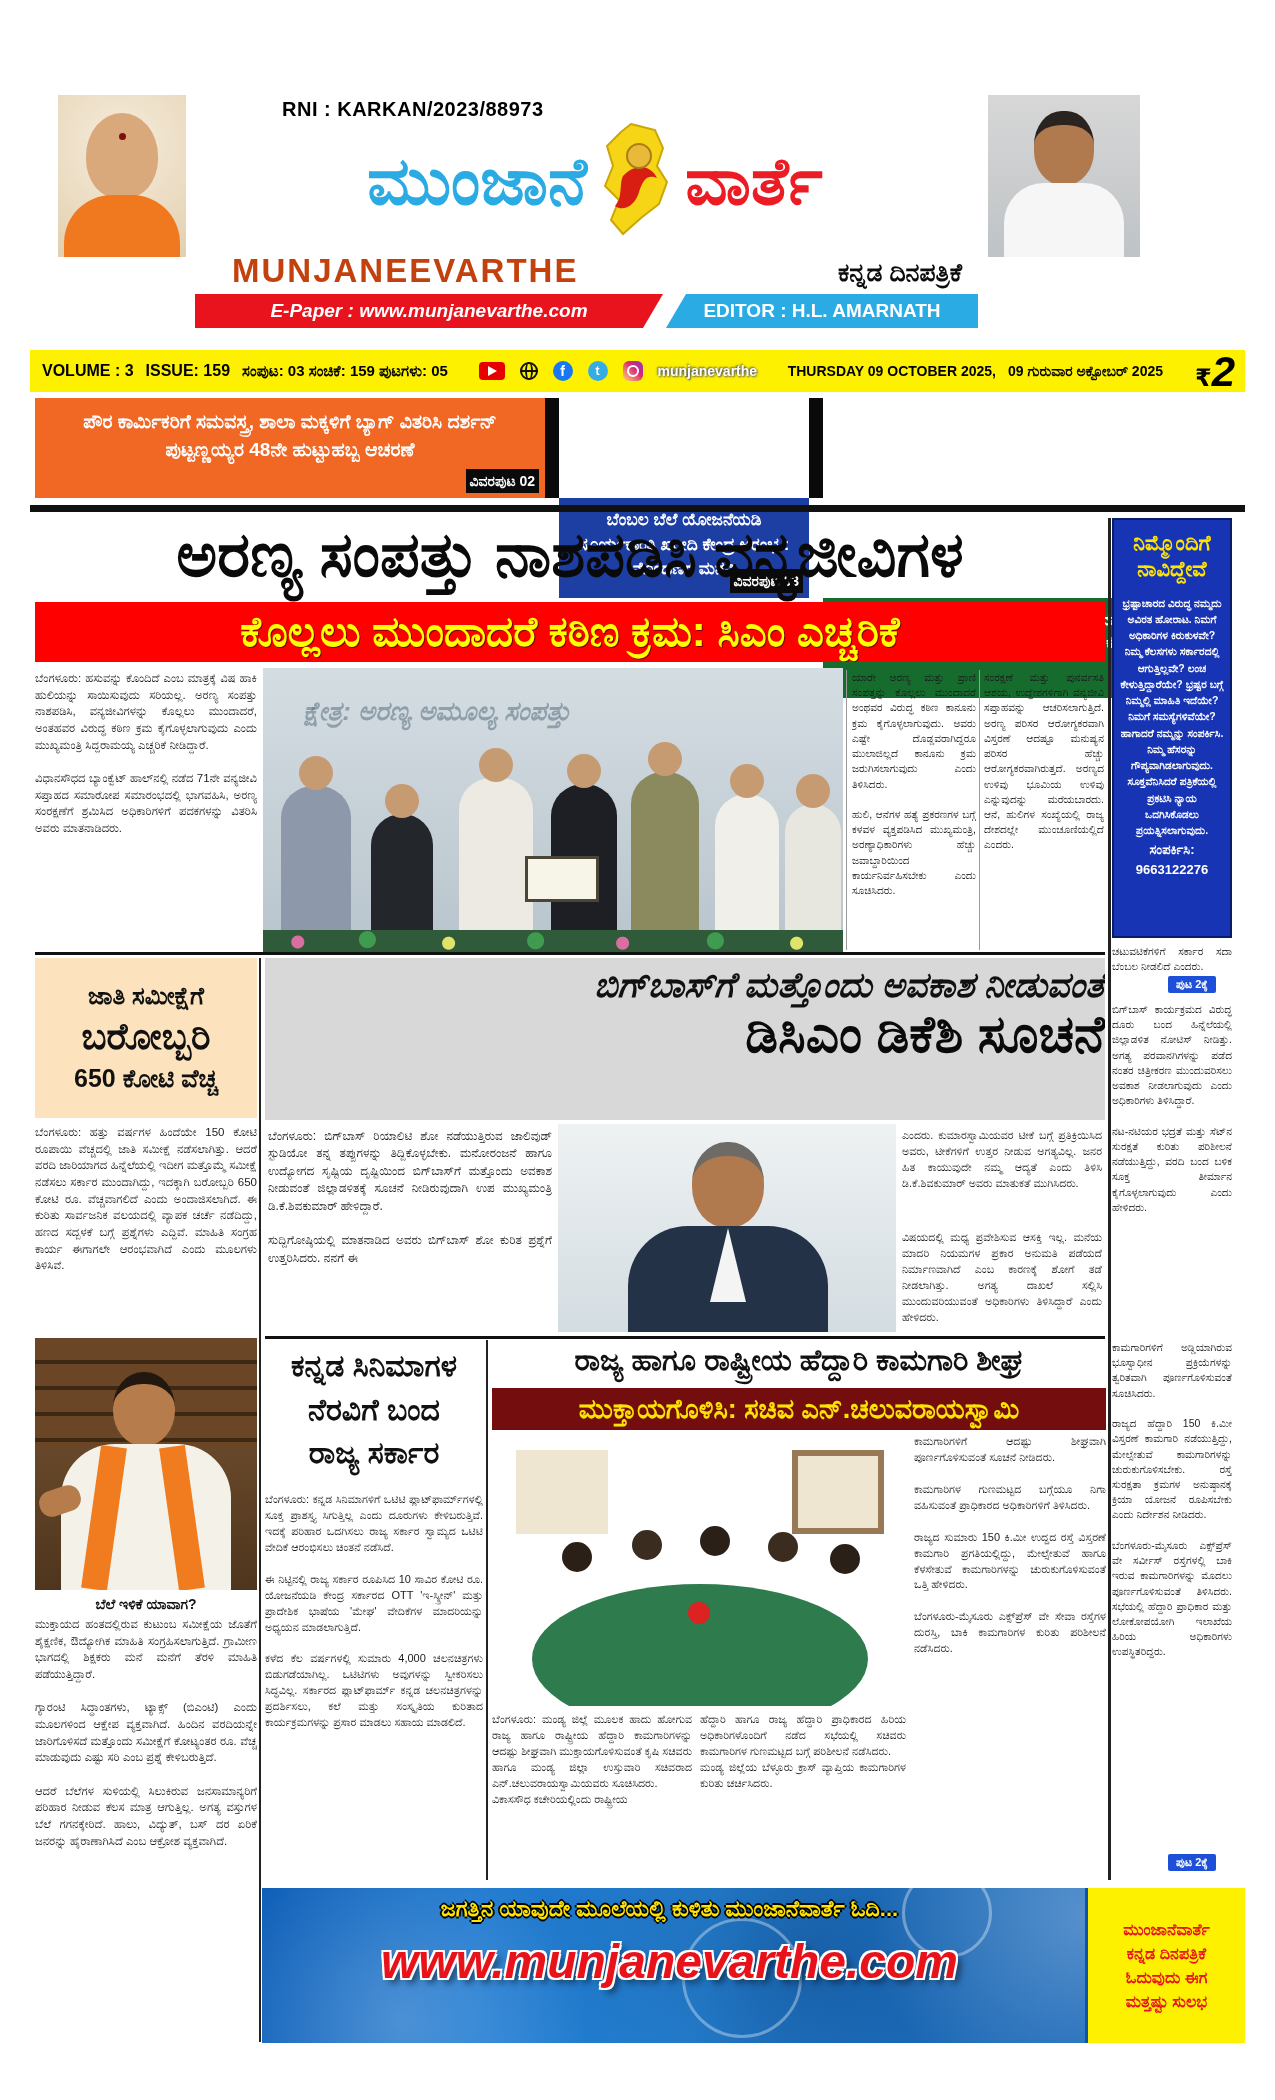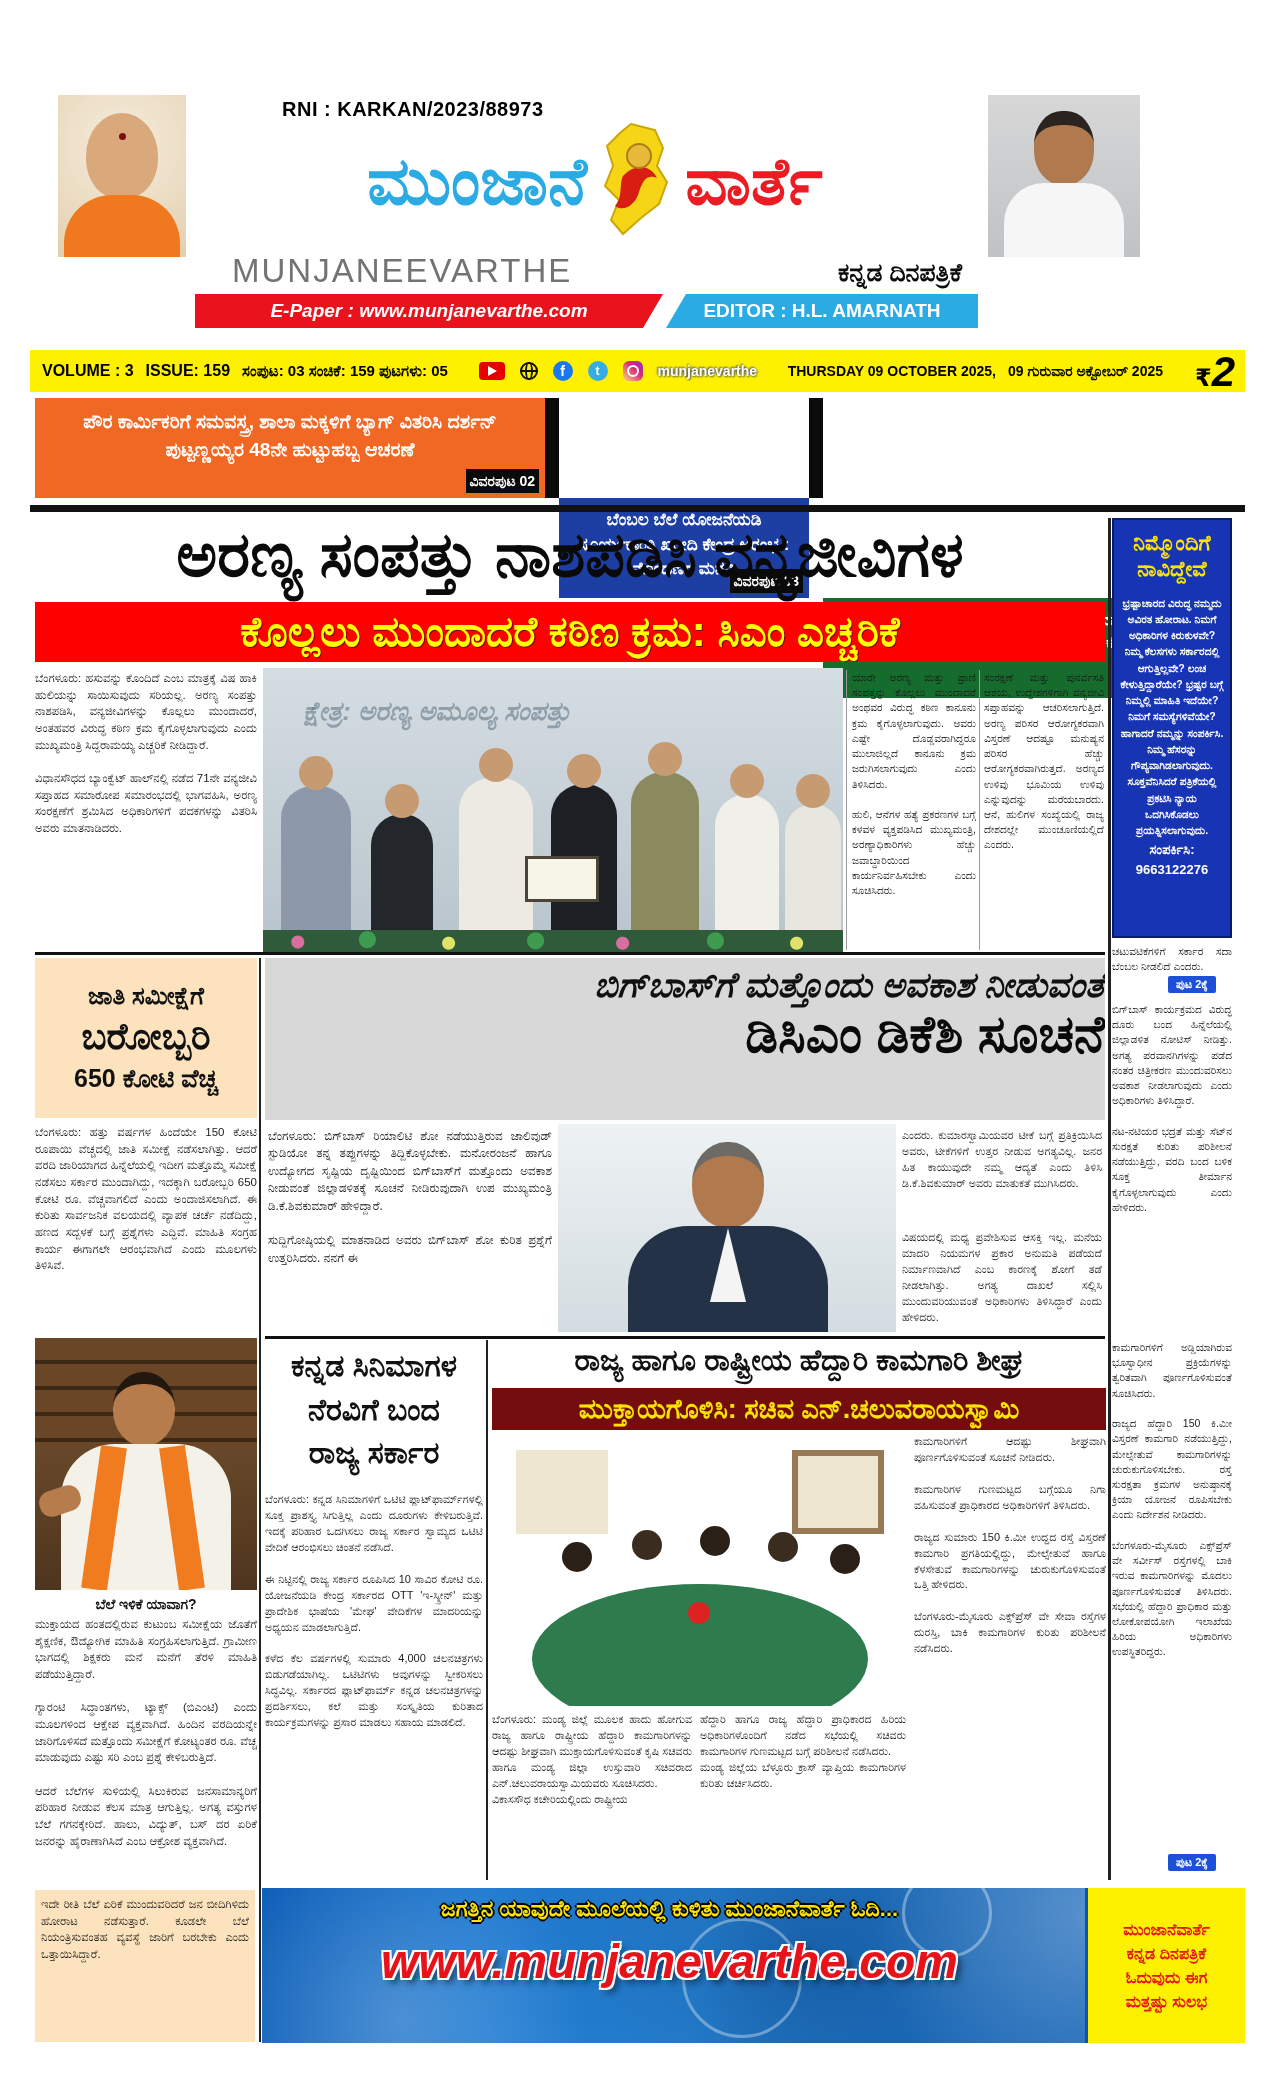--- a/index.html
+++ b/index.html
@@ -22,21 +22,21 @@
   .badge{display:inline-block;background:var(--badge_blue);color:#fff;font-size:11px;font-weight:bold;
     padding:2px 8px;border-radius:2px}
   .vline{position:absolute;background:#222}
   .hline{position:absolute;background:#111}
   .colline{position:absolute;background:#9a9a9a;width:1px}
   
   .rni{font-size:20px;font-weight:bold;color:#000;letter-spacing:.5px}
   .masthead{display:flex;align-items:center;justify-content:center;gap:6px}
   .mh-left{font-size:66px;font-weight:800;color:var(--masthead_blue);line-height:1}
   .mh-right{font-size:66px;font-weight:800;color:var(--masthead_red);line-height:1}
-  .mh-en{font-size:33px;font-weight:400;letter-spacing:2px;color:#737373}
+  .mh-en{font-size:33px;font-weight:700;letter-spacing:2px;color:#c2410c}
   .mh-tag{font-size:25px;font-weight:800;color:#0c0c0c}
   .epaper{background:var(--epaper_red);color:#fff;font-weight:bold;font-style:italic;font-size:19px;
     display:flex;align-items:center;justify-content:center;clip-path:polygon(0 0,100% 0,calc(100% - 20px) 100%,0 100%)}
   .editorbar{background:var(--editor_blue);color:#fff;font-weight:bold;font-size:19px;
     display:flex;align-items:center;justify-content:center;clip-path:polygon(20px 0,100% 0,100% 100%,0 100%)}
   
   .infobar{background:var(--infobar_yellow);display:flex;align-items:center;gap:12px;padding:0 12px;font-weight:bold}
   .ic{display:inline-flex;align-items:center;justify-content:center;margin-right:3px;vertical-align:middle}
   .yt{width:26px;height:18px;background:#e60000;border-radius:4px;position:relative}
   .yt::before{content:"";position:absolute;left:9px;top:4px;border-left:9px solid #fff;border-top:5px solid transparent;border-bottom:5px solid transparent}
@@ -236,21 +236,20 @@
     <div class="abs" style="left:134px;top:108px;width:26px;height:144px;background:#f07c1f;transform:rotate(-8deg)"></div>
     <div class="abs" style="left:4px;top:150px;width:42px;height:26px;border-radius:12px;background:#b67c4c;transform:rotate(-18deg)"></div>
   </div>
 
   <div class="abs kicker" style="left:35px;top:1596px;width:222px;font-size:14px">ಬೆಲೆ ಇಳಿಕೆ ಯಾವಾಗ?</div>
   <div class="abs bodytxt" style="left:35px;top:1616px;width:222px;height:268px">ಮುಕ್ತಾಯದ ಹಂತದಲ್ಲಿರುವ ಕುಟುಂಬ ಸಮೀಕ್ಷೆಯ ಜೊತೆಗೆ ಶೈಕ್ಷಣಿಕ, ಔದ್ಯೋಗಿಕ ಮಾಹಿತಿ ಸಂಗ್ರಹಿಸಲಾಗುತ್ತಿದೆ. ಗ್ರಾಮೀಣ ಭಾಗದಲ್ಲಿ ಶಿಕ್ಷಕರು ಮನೆ ಮನೆಗೆ ತೆರಳಿ ಮಾಹಿತಿ ಪಡೆಯುತ್ತಿದ್ದಾರೆ.
 
 ಗ್ಯಾರಂಟಿ ಸಿದ್ಧಾಂತಗಳು, ಟ್ಯಾಕ್ಸ್ (ಬಿಎಂಟಿ) ಎಂದು ಮೂಲಗಳಿಂದ ಆಕ್ಷೇಪ ವ್ಯಕ್ತವಾಗಿದೆ. ಹಿಂದಿನ ವರದಿಯನ್ನೇ ಜಾರಿಗೊಳಿಸದೆ ಮತ್ತೊಂದು ಸಮೀಕ್ಷೆಗೆ ಕೋಟ್ಯಂತರ ರೂ. ವೆಚ್ಚ ಮಾಡುವುದು ಎಷ್ಟು ಸರಿ ಎಂಬ ಪ್ರಶ್ನೆ ಕೇಳಿಬರುತ್ತಿದೆ.
 
 ಆದರೆ ಬೆಲೆಗಳ ಸುಳಿಯಲ್ಲಿ ಸಿಲುಕಿರುವ ಜನಸಾಮಾನ್ಯರಿಗೆ ಪರಿಹಾರ ನೀಡುವ ಕೆಲಸ ಮಾತ್ರ ಆಗುತ್ತಿಲ್ಲ. ಅಗತ್ಯ ವಸ್ತುಗಳ ಬೆಲೆ ಗಗನಕ್ಕೇರಿದೆ. ಹಾಲು, ವಿದ್ಯುತ್, ಬಸ್ ದರ ಏರಿಕೆ ಜನರನ್ನು ಹೈರಾಣಾಗಿಸಿದೆ ಎಂಬ ಆಕ್ರೋಶ ವ್ಯಕ್ತವಾಗಿದೆ.</div>
-  <div class="abs bodytxt" style="left:35px;top:1890px;width:220px;height:152px;background:var(--peach);padding:6px">ಇದೇ ರೀತಿ ಬೆಲೆ ಏರಿಕೆ ಮುಂದುವರಿದರೆ ಜನ ಬೀದಿಗಿಳಿದು ಹೋರಾಟ ನಡೆಸುತ್ತಾರೆ. ಕೂಡಲೇ ಬೆಲೆ ನಿಯಂತ್ರಿಸುವಂತಹ ವ್ಯವಸ್ಥೆ ಜಾರಿಗೆ ಬರಬೇಕು ಎಂದು ಒತ್ತಾಯಿಸಿದ್ದಾರೆ.</div>
 
   <div class="vline" style="left:259px;top:958px;width:2px;height:1084px"></div>
 
   <div class="abs graybox" style="left:265px;top:958px;width:840px;height:162px">
     <div class="k">ಬಿಗ್‌ಬಾಸ್‌ಗೆ ಮತ್ತೊಂದು ಅವಕಾಶ ನೀಡುವಂತೆ</div>
     <div class="h">ಡಿಸಿಎಂ ಡಿಕೆಶಿ ಸೂಚನೆ</div>
   </div>
 
   <div class="abs bodytxt" style="left:268px;top:1128px;width:284px;height:204px;font-size:12px">ಬೆಂಗಳೂರು: ಬಿಗ್‌ಬಾಸ್ ರಿಯಾಲಿಟಿ ಶೋ ನಡೆಯುತ್ತಿರುವ ಜಾಲಿವುಡ್ ಸ್ಟುಡಿಯೋ ತನ್ನ ತಪ್ಪುಗಳನ್ನು ತಿದ್ದಿಕೊಳ್ಳಬೇಕು. ಮನೋರಂಜನೆ ಹಾಗೂ ಉದ್ಯೋಗದ ಸೃಷ್ಟಿಯ ದೃಷ್ಟಿಯಿಂದ ಬಿಗ್‌ಬಾಸ್‌ಗೆ ಮತ್ತೊಂದು ಅವಕಾಶ ನೀಡುವಂತೆ ಜಿಲ್ಲಾಡಳಿತಕ್ಕೆ ಸೂಚನೆ ನೀಡಿರುವುದಾಗಿ ಉಪ ಮುಖ್ಯಮಂತ್ರಿ ಡಿ.ಕೆ.ಶಿವಕುಮಾರ್ ಹೇಳಿದ್ದಾರೆ.
 

